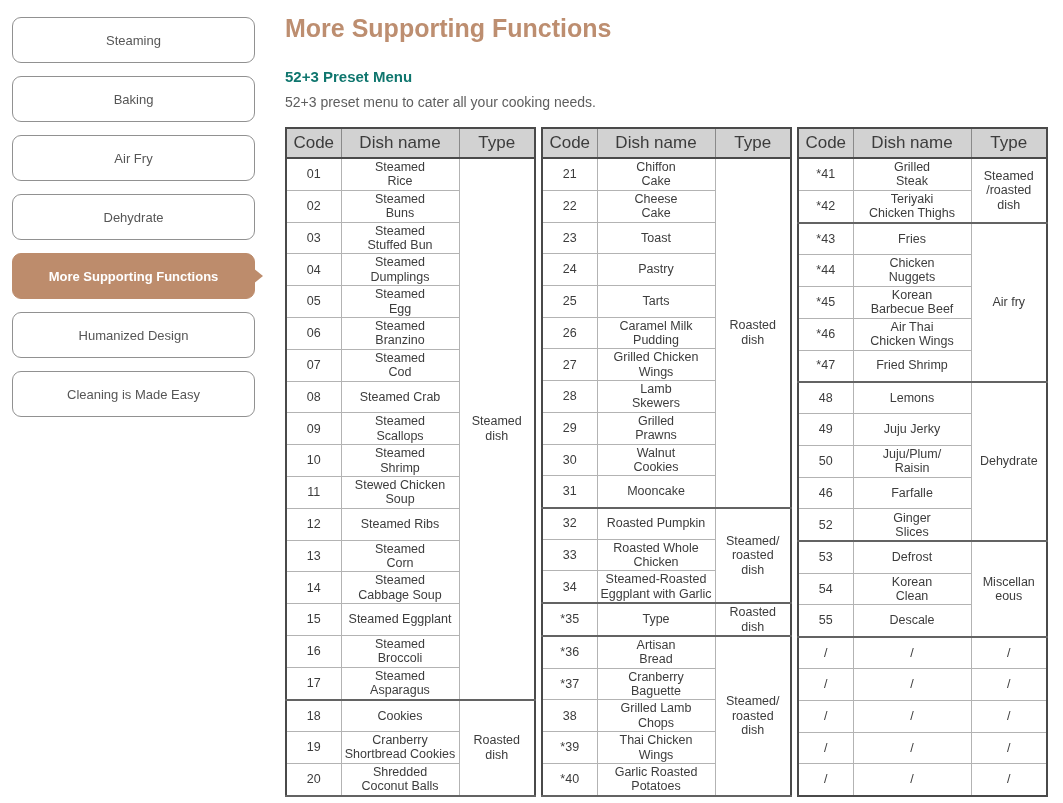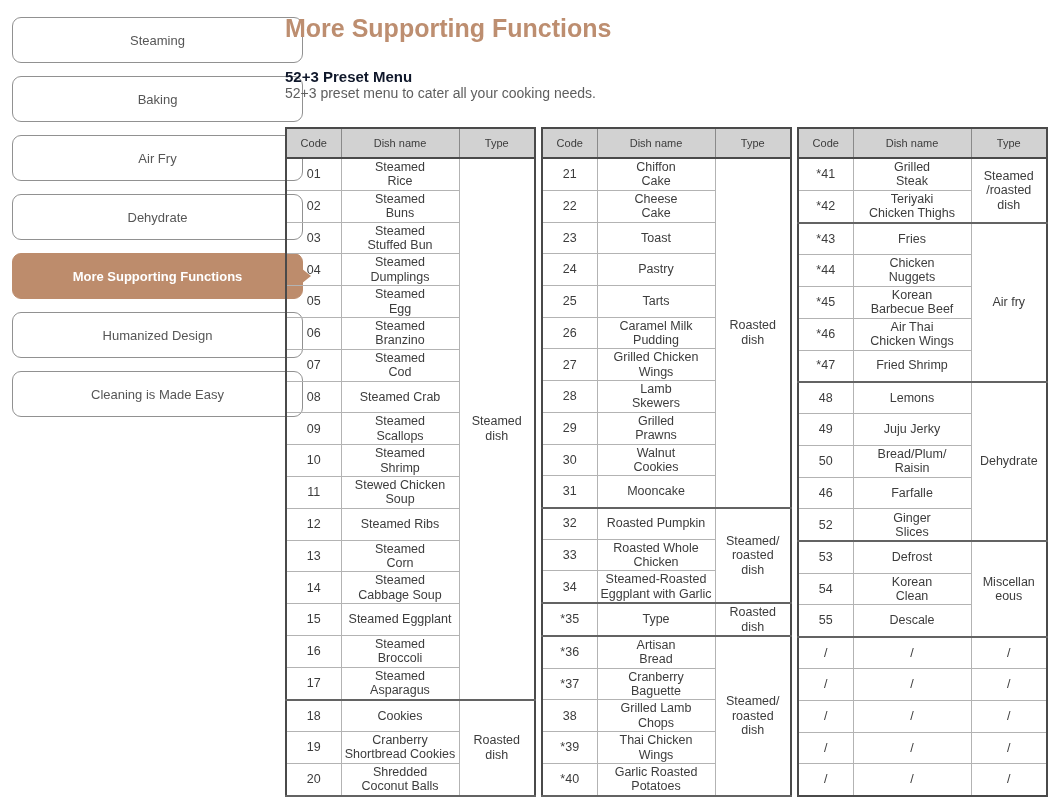--- a/index.html
+++ b/index.html
@@ -21,21 +21,21 @@
     position: absolute;
     left: 12px;
     top: 17px;
     width: 243px;
   }
   .side-btn {
     position: relative;
     display: flex;
     align-items: center;
     justify-content: center;
-    width: 291px;
+    width: 243px;
     height: 46px;
     margin-bottom: 13px;
     background: #ffffff;
     border: 1px solid #919191;
     border-radius: 9px;
     font-size: 13px;
     color: #565656;
     cursor: pointer;
     text-align: center;
   }
@@ -66,23 +66,24 @@
   .page-title {
     font-size: 25px;
     font-weight: 700;
     color: #bd8e70;
     line-height: 1.1;
   }
   .section-title {
     margin-top: 25px;
     font-size: 15px;
     font-weight: 700;
-    color: #0f172a;
+    color: #0f766e;
   }
   .section-desc {
+    margin-top: 9px;
     font-size: 14px;
     color: #5e5e5e;
   }
 
   
   .table-wrap {
     position: absolute;
     left: 285px;
     top: 127px;
     display: flex;
@@ -95,21 +96,21 @@
     border: 2px solid #4a4a4a;
   }
   table.preset col.c-code { width: 55px; }
   table.preset col.c-dish { width: 118px; }
   table.preset col.c-type { width: 76px; }
   table.preset th {
     height: 30px;
     background: #d2d2d2;
     border: 1px solid #8a8a8a;
     border-bottom: 2px solid #4a4a4a;
-    font-size: 11px;
+    font-size: 17px;
     font-weight: 400;
     color: #3c3c3c;
     text-align: center;
   }
   table.preset td {
     height: 31.7px;
     border: 1px solid #b3b3b3;
     font-size: 12.5px;
     color: #3c3c3c;
     text-align: center;
@@ -449,21 +450,21 @@
             <td>48</td>
             <td>Lemons</td>
             <td rowspan="5" class="thick">Dehydrate</td>
           </tr>
           <tr>
             <td>49</td>
             <td>Juju Jerky</td>
           </tr>
           <tr>
             <td>50</td>
-            <td>Bread/Plum/
+            <td>Juju/Plum/
 Raisin</td>
           </tr>
           <tr>
             <td>46</td>
             <td>Farfalle</td>
           </tr>
           <tr>
             <td class="thick">52</td>
             <td class="thick">Ginger
 Slices</td>

